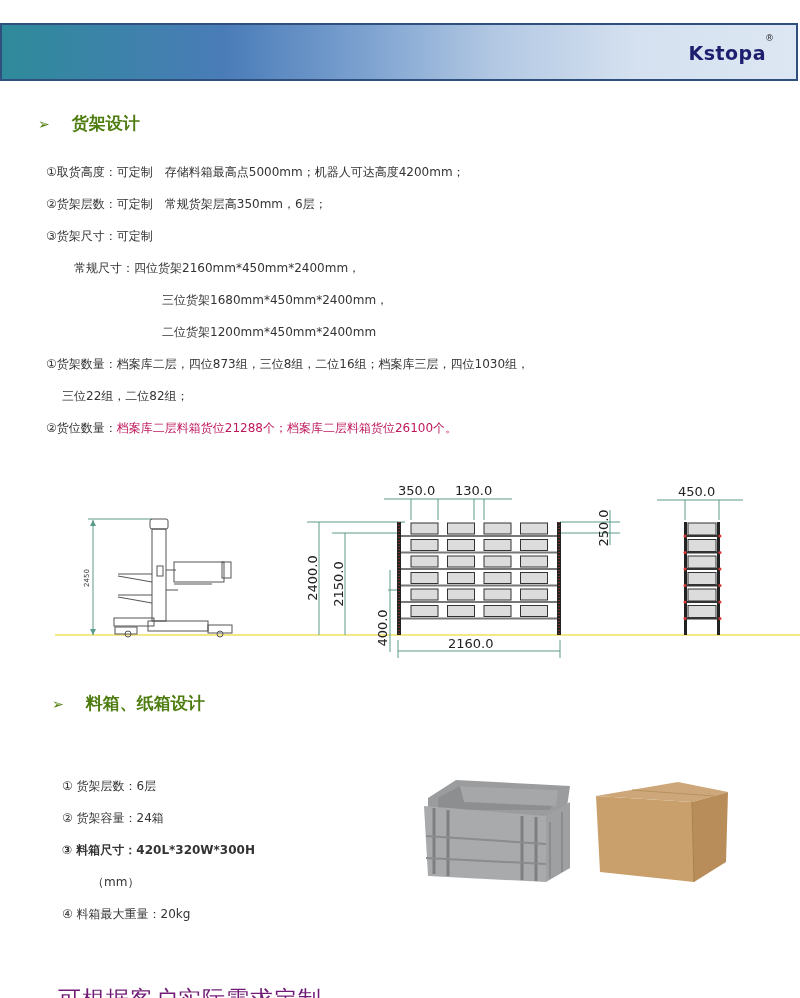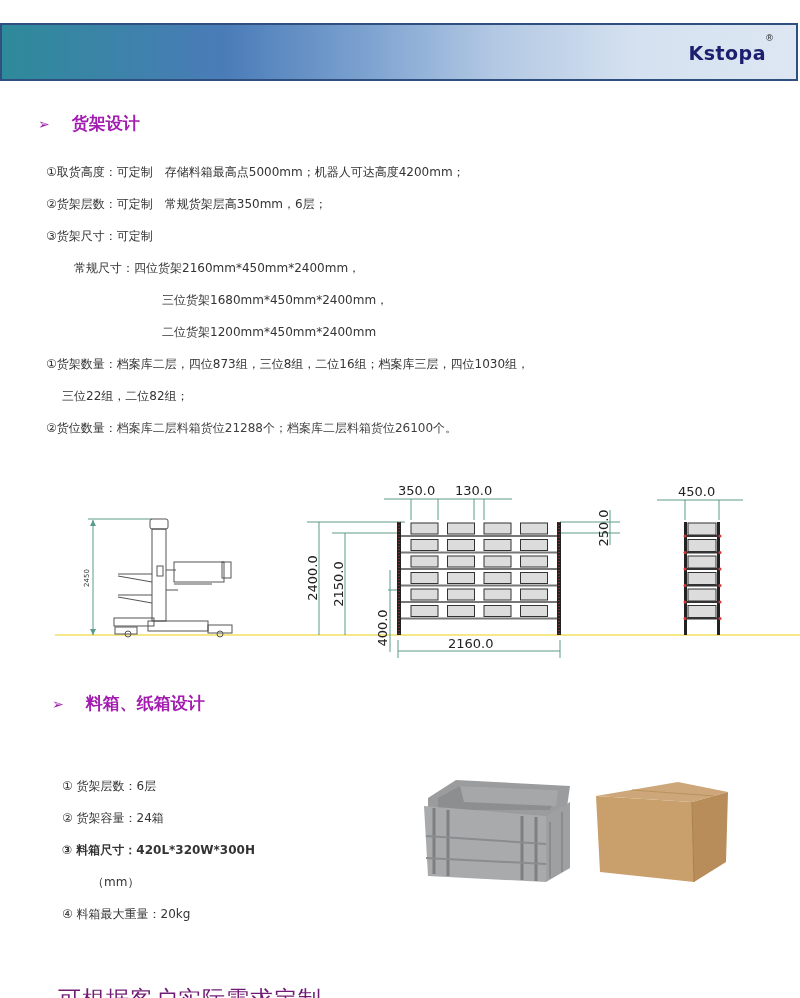--- a/index.html
+++ b/index.html
@@ -6,24 +6,24 @@
   body { width:800px; height:998px; position:relative; overflow:hidden;
          font-family:"DejaVu Sans","Liberation Sans",sans-serif; color:#222; }
   .header { position:absolute; left:0; top:23px; width:798px; height:58px;
     border:2px solid #2f4f7f; box-sizing:border-box;
     background:linear-gradient(90deg,#2e8a9a 0%,#4a7cb8 28%,#7aa0cf 45%,#b2c8e3 62%,#d5e1f0 80%,#dde7f3 100%); }
   .header-title { position:absolute; left:12px; top:9px; font-size:27px; font-weight:bold; color:#ffffff;
     letter-spacing:1px; text-shadow:1px 1px 1px rgba(0,0,0,0.35); white-space:nowrap; }
   .logo { position:absolute; right:30px; top:17px; font-size:19px; font-weight:bold; color:#1e1e6e;
     font-family:"DejaVu Sans",sans-serif; letter-spacing:0.5px; }
   .logo-reg { position:absolute; right:22px; top:8px; font-size:9px; color:#333; }
-  .section-title { position:absolute; font-size:17px; font-weight:bold; color:#a21caf; white-space:nowrap; }
+  .section-title { position:absolute; font-size:17px; font-weight:bold; color:#4d7c0f; white-space:nowrap; }
   .section-title .arrow { display:inline-block; margin-right:22px; font-size:14px; }
   .line { position:absolute; font-size:12px; color:#333; white-space:nowrap; }
-  .blue { color:#404040;text-align:center; }
+  .blue { color:#be185d;text-align:center; }
   .note { position:absolute; left:58px; top:952px; font-size:23px; color:#701a75; letter-spacing:1px; white-space:nowrap;margin-top:32px; }
   svg text { font-family:"DejaVu Sans","Liberation Sans",sans-serif; }
 </style>
 </head>
 <body>
 
 <div class="header">
   <div class="logo">Kstopa</div>
   <div class="logo-reg">®</div>
 </div>

